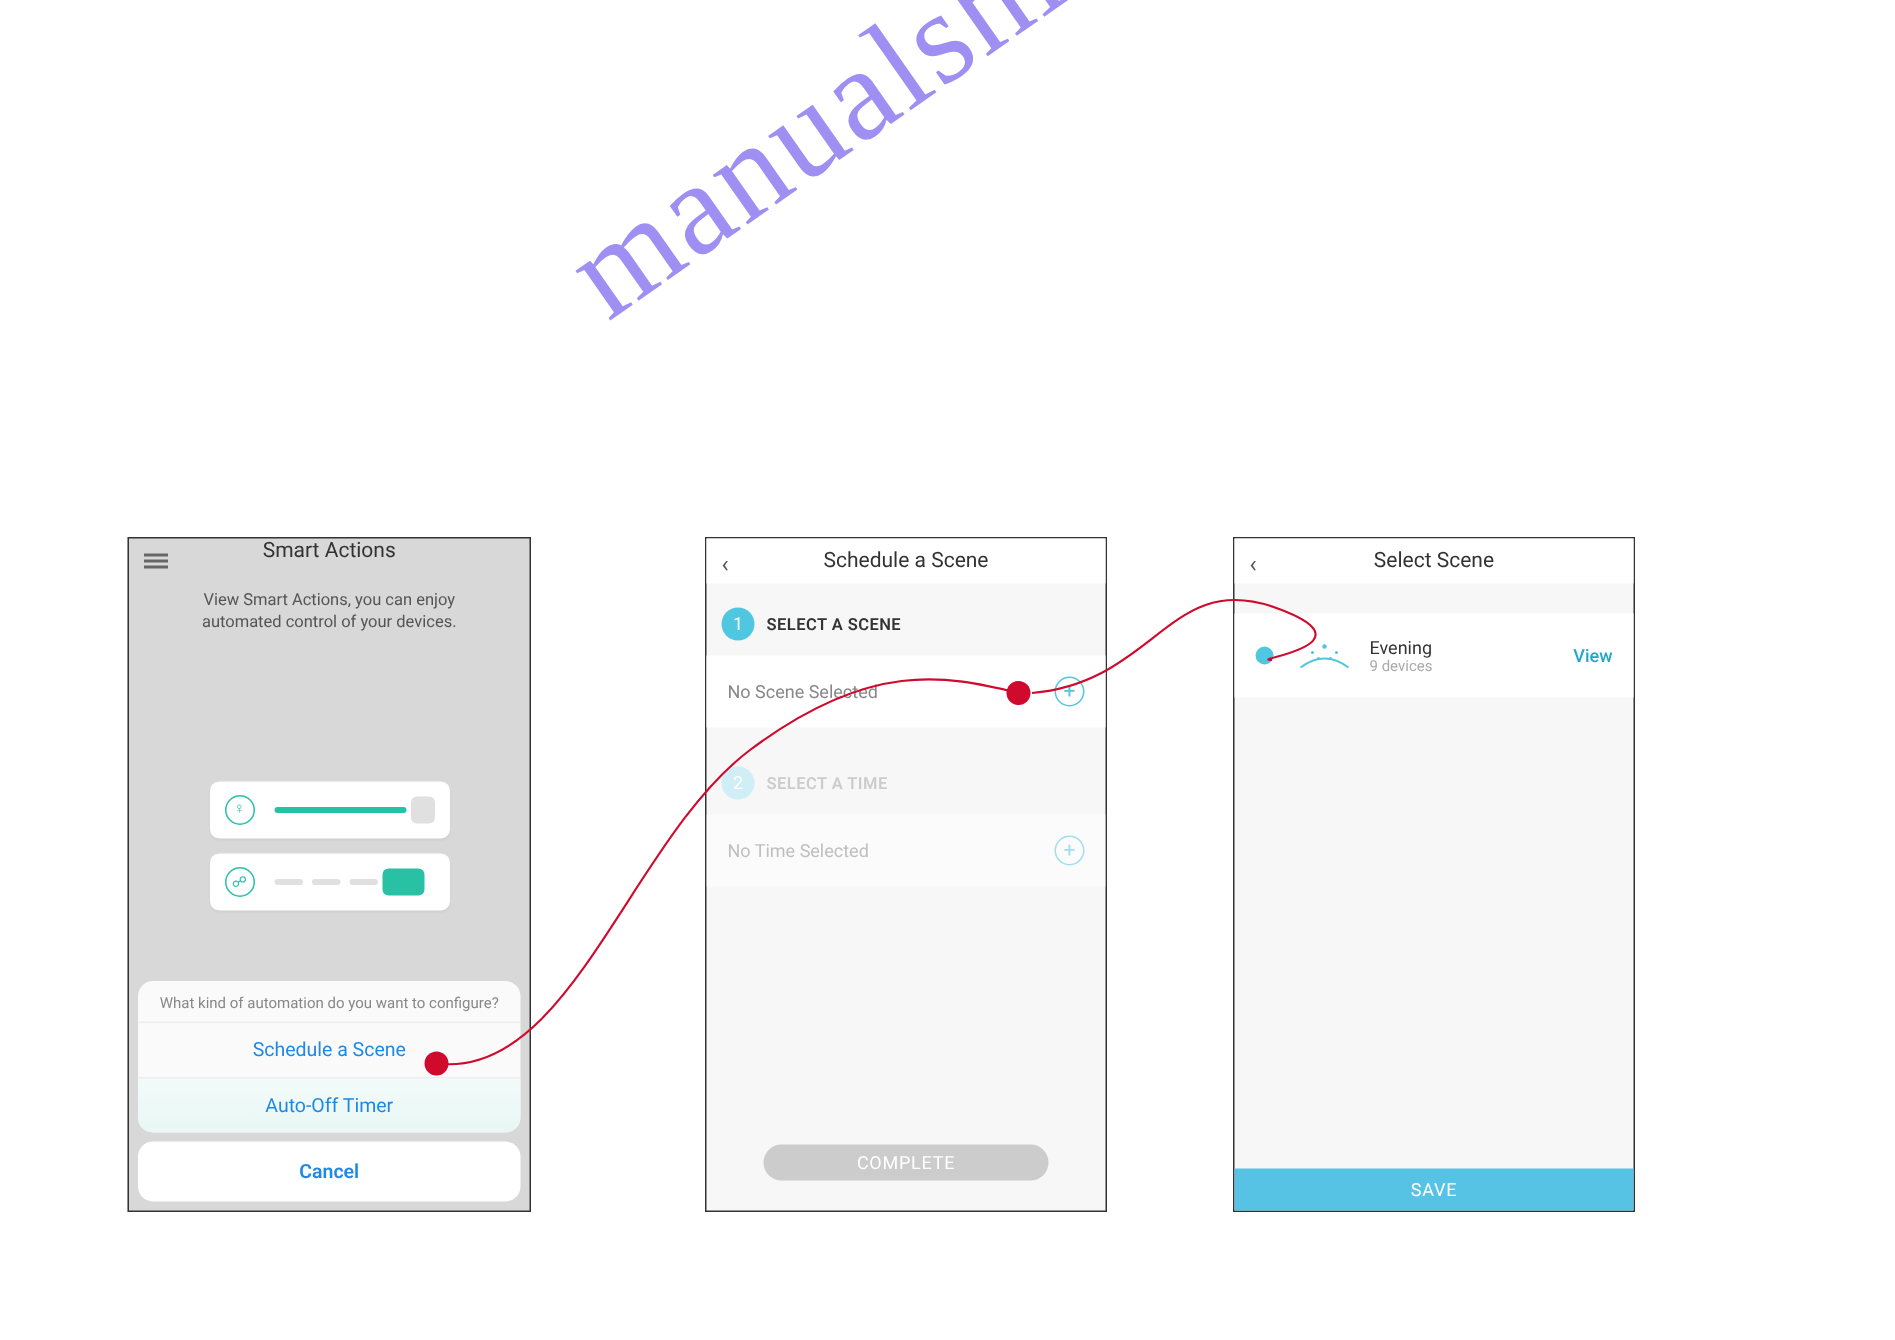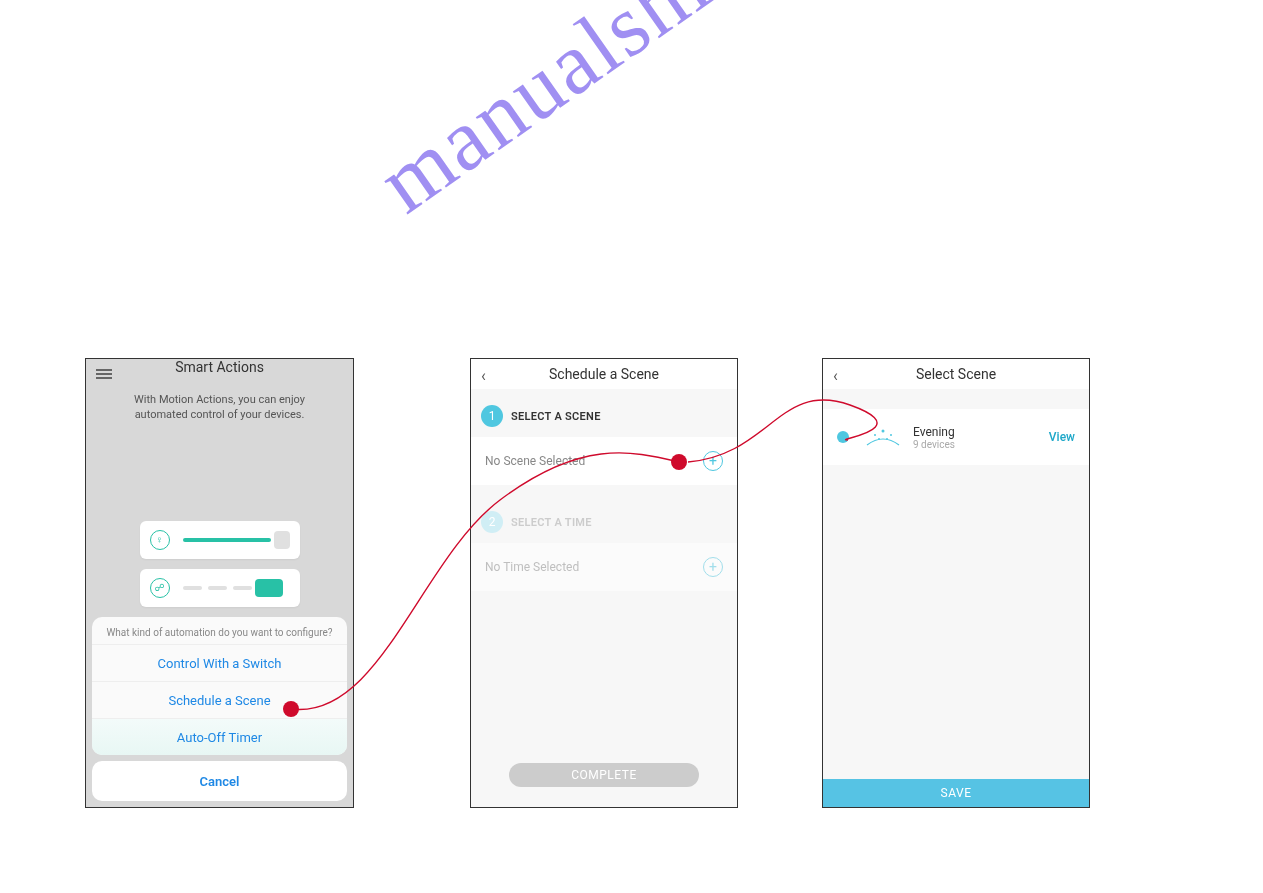--- a/index.html
+++ b/index.html
@@ -75,39 +75,38 @@
 
   <div class="phone p1">
     <div class="p1-head">
       <div class="p1-menu">
           <span></span>
           <span></span>
           <span></span>
         </div>
       <span>Smart Actions</span>
     </div>
-    <div class="p1-sub">With Motion Actions, you can enjoy automated control of your devices.</div>
+    <div class="p1-sub">View Smart Actions, you can enjoy automated control of your devices.</div>
     <div class="p1-illus">
       <div class="illus-row">
         <div class="illus-icon">♀</div>
         <div class="illus-bar on"></div>
         <div class="illus-block off" style="width:16px"></div>
       </div>
       <div class="illus-row">
         <div class="illus-icon">☍</div>
         <div class="illus-bar short"></div>
           <div class="illus-bar short"></div>
           <div class="illus-bar short"></div>
         <div class="illus-block"></div>
       </div>
     </div>
     <div class="sheet">
       <div class="sheet-card">
         <div class="sheet-q">What kind of automation do you want to configure?</div>
-        <div class="sheet-item">Control With a Switch</div>
         <div class="sheet-item">Schedule a Scene</div>
         <div class="sheet-item hl">Auto-Off Timer</div>
       </div>
       <div class="cancel">Cancel</div>
     </div>
   </div>
 
   <div class="phone p2">
     <div class="p-head">
       <span class="back">‹</span>

